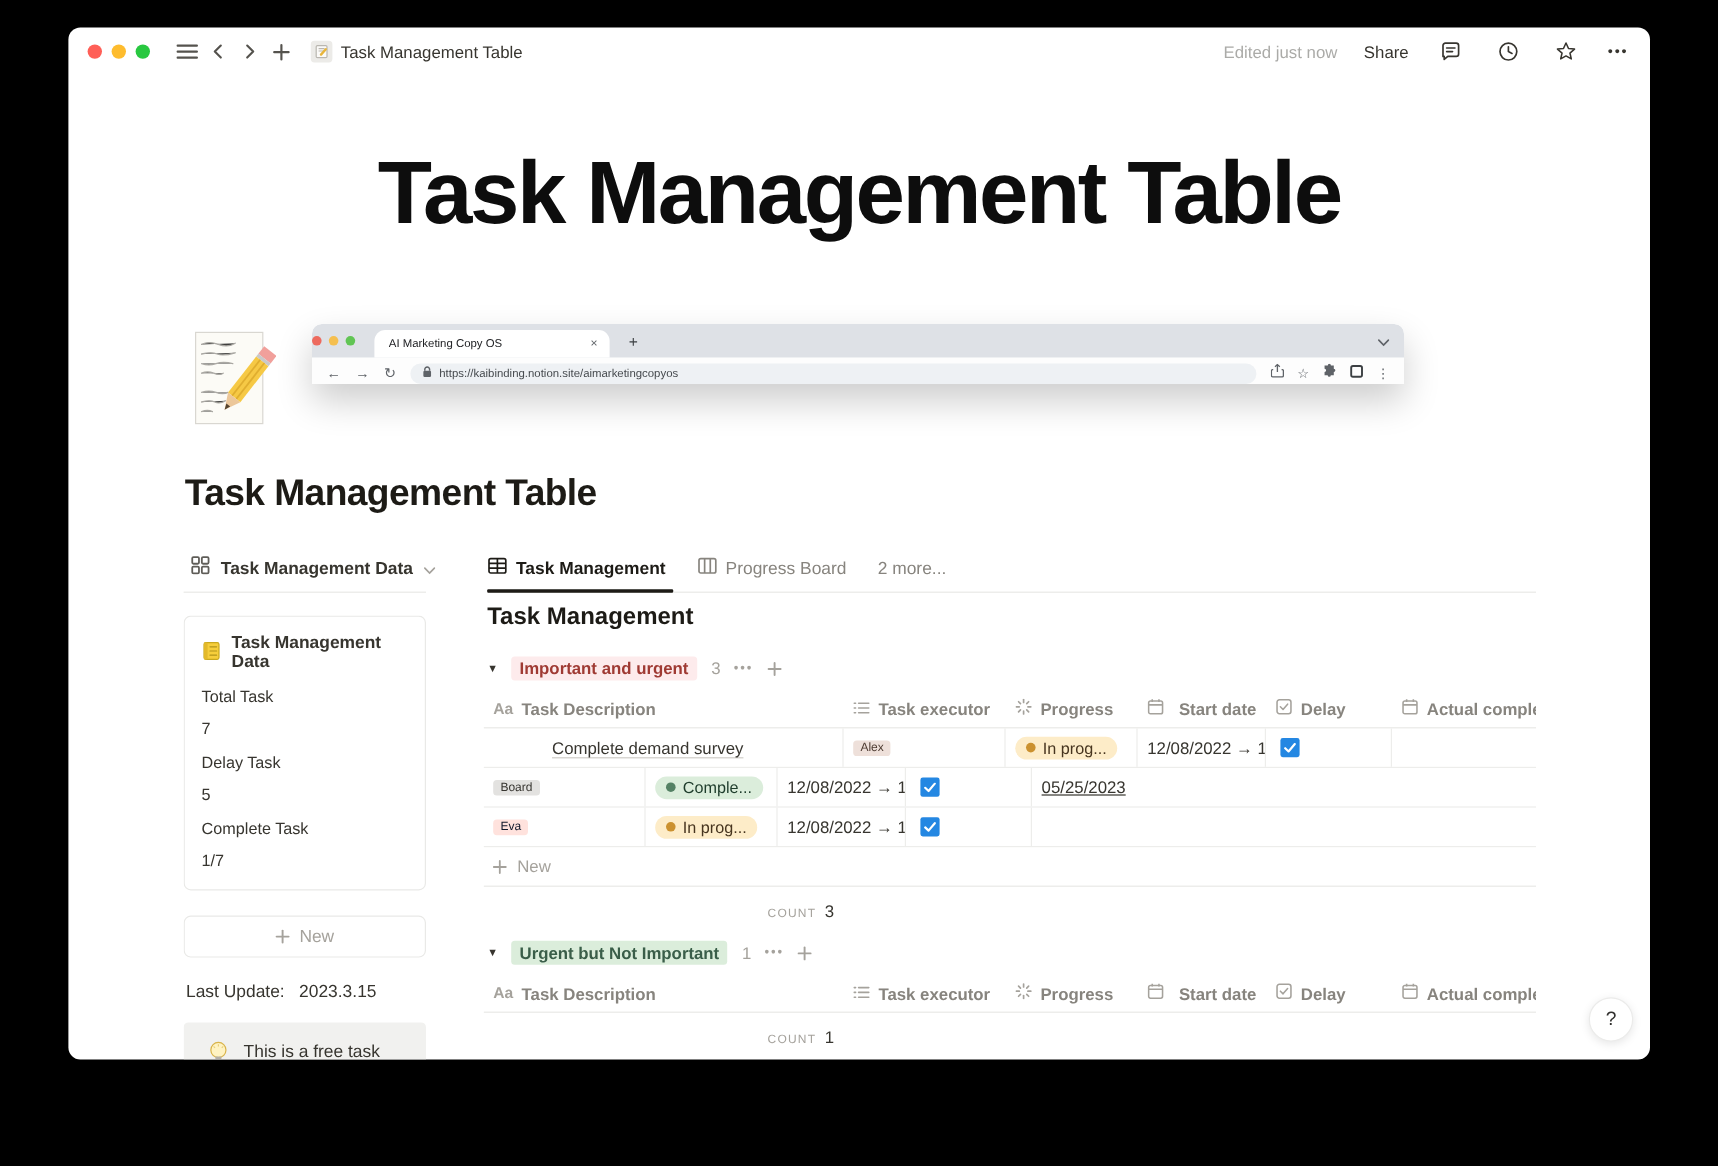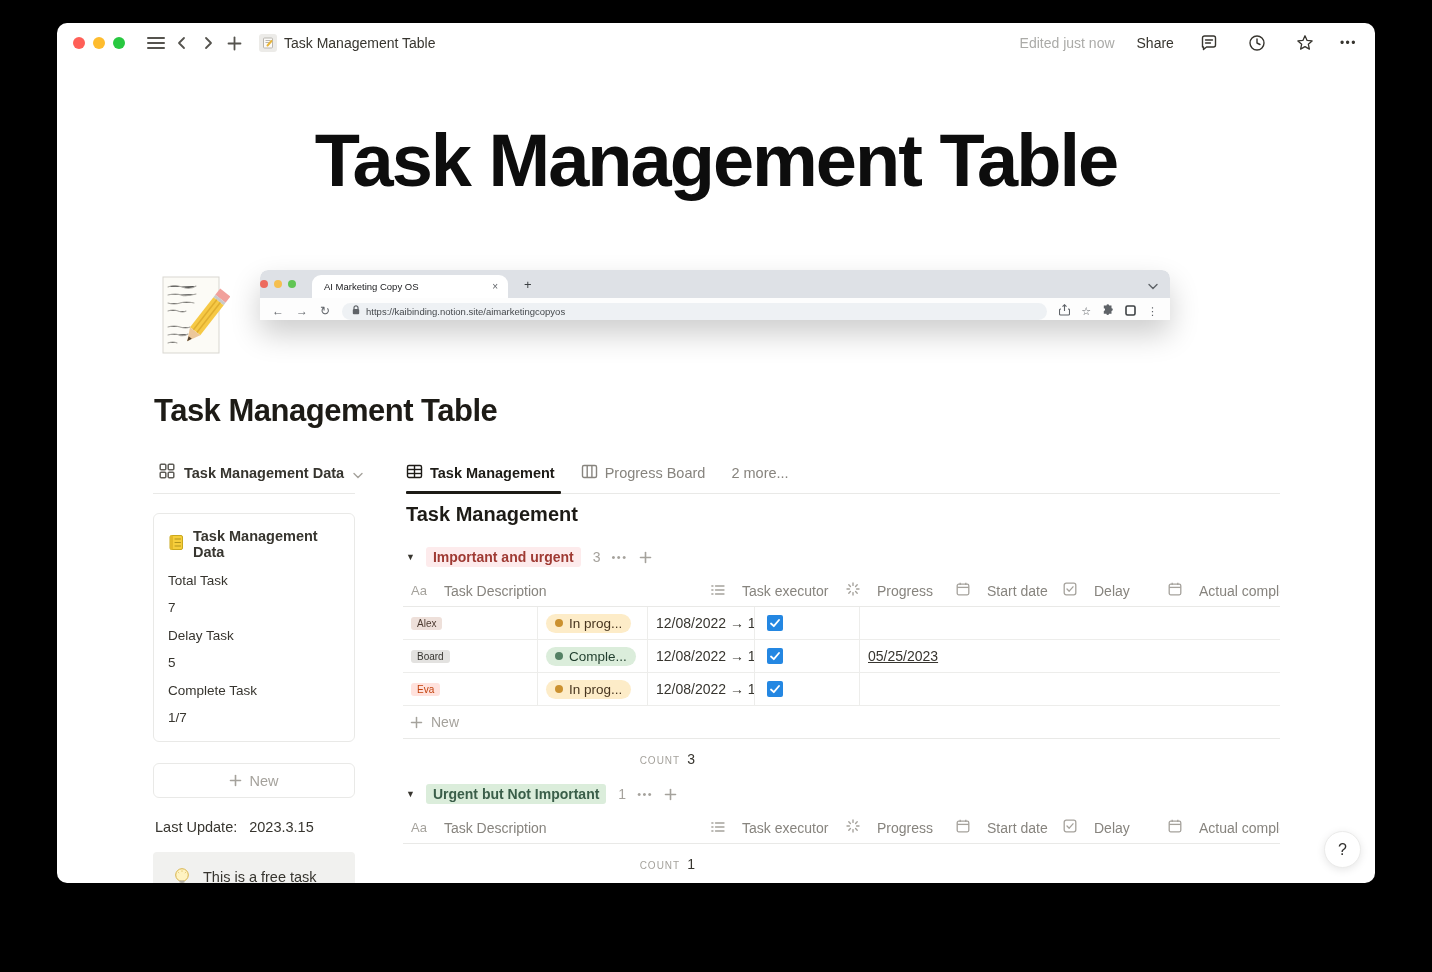--- a/index.html
+++ b/index.html
@@ -89,36 +89,36 @@
   .tri { font-size:9px; color:#37352f; cursor:pointer; }
   .badge { font-size:14px; padding:2px 7px; border-radius:3px; font-weight:bold; cursor:pointer; }
   .badge.red   { background:#fdebec; color:#9f3a33; }
   .badge.green { background:#dbeddb; color:#3a5e49; }
   .g-count { color:#a5a29c; font-size:14px; margin-left:1px; }
   .g-dots  { color:#a5a29c; font-size:11px; letter-spacing:1.5px; cursor:pointer; }
   .g-plus  { color:#a5a29c; cursor:pointer; display:flex; }
 
   .thead { display:flex; height:32px; align-items:center; border-bottom:1px solid #e9e9e7;
            color:#87847e; font-size:14px; margin-top:7px; }
-  .th { display:flex; align-items:center; gap:17px; padding:0 8px; height:100%;
-        overflow:hidden; white-space:nowrap; flex:none; }
+  .th { display:flex; align-items:center; gap:7px; padding:0 8px; height:100%;
+        overflow:hidden; white-space:nowrap; flex:none;font-weight:bold; }
   .aa { font-size:13px; color:#a5a29c; }
   .w1{width:300px;} .w2{width:135px;} .w3{width:110px;} .w4{width:107px;justify-content:space-between;} .w5{width:105px;} .w6{width:120px;}
 
   .trow { display:flex; height:33px; align-items:center; border-bottom:1px solid #ededeb;
           font-size:14px; color:#37352f; }
   .td { height:100%; display:flex; align-items:center; padding:0 8px; overflow:hidden;
         white-space:nowrap; flex:none; border-right:1px solid #ededeb; cursor:pointer; }
   .td:last-child { border-right:none;text-decoration:underline; }
   .td-desc { padding-left:57px; }
   .td-desc span { text-decoration:underline; text-decoration-color:#cfcdc7; text-underline-offset:3px; }
   .tag { padding:1px 6px; border-radius:3px; font-size:10px; }
   .tag.brown { background:#eee0da; color:#4c3a30; }
   .tag.gray  { background:#e3e2e0; color:#373530; }
-  .tag.pink  { background:#ffe2dd; color:#c2410c; }
+  .tag.pink  { background:#ffe2dd; color:#0f172a; }
   .pill { display:flex; align-items:center; gap:6px; padding:2px 9px; border-radius:11px; font-size:13.5px; }
   .pill .pdot { width:8px; height:8px; border-radius:50%; flex:none; }
   .pill.yellow { background:#fdecc8; color:#47351f; } .pill.yellow .pdot { background:#cb912f; }
   .pill.green  { background:#dbeddb; color:#1f3d2c; } .pill.green  .pdot { background:#548164; }
   .td-delay { padding-left:12px; }
   .checkbox { width:16px; height:16px; background:#2487e2; border-radius:2px;
               display:flex; align-items:center; justify-content:center; cursor:pointer; }
   .newrow { display:flex; align-items:center; height:33px; color:#a5a29c; gap:8px; padding-left:7px;
             border-bottom:1px solid #e9e9e7; font-size:14px; cursor:pointer; }
   .countrow { height:30px; display:flex;align-items:center; }
@@ -465,20 +465,23 @@
               <rect x="1.2" y="2.2" width="11.6" height="10.6" rx="1.5" fill="none" stroke="#a5a29c" stroke-width="1.3"></rect>
               <line x1="1.2" y1="5.4" x2="12.8" y2="5.4" stroke="#a5a29c" stroke-width="1.3"></line>
               <line x1="4.2" y1="0.8" x2="4.2" y2="3" stroke="#a5a29c" stroke-width="1.3"></line>
               <line x1="9.8" y1="0.8" x2="9.8" y2="3" stroke="#a5a29c" stroke-width="1.3"></line>
             </svg></span>
         <span>Actual complete</span>
       </div>
     </div>
 
     <div class="trow">
+      <div class="td td-desc w1">
+          <span>Complete demand survey</span>
+        </div>
       <div class="td w2">
           <span class="tag brown">Alex</span>
         </div>
       <div class="td w3">
           <span class="pill yellow">
             <span class="pdot"></span>
             <span>In prog...</span>
           </span>
         </div>
       <div class="td w4">

